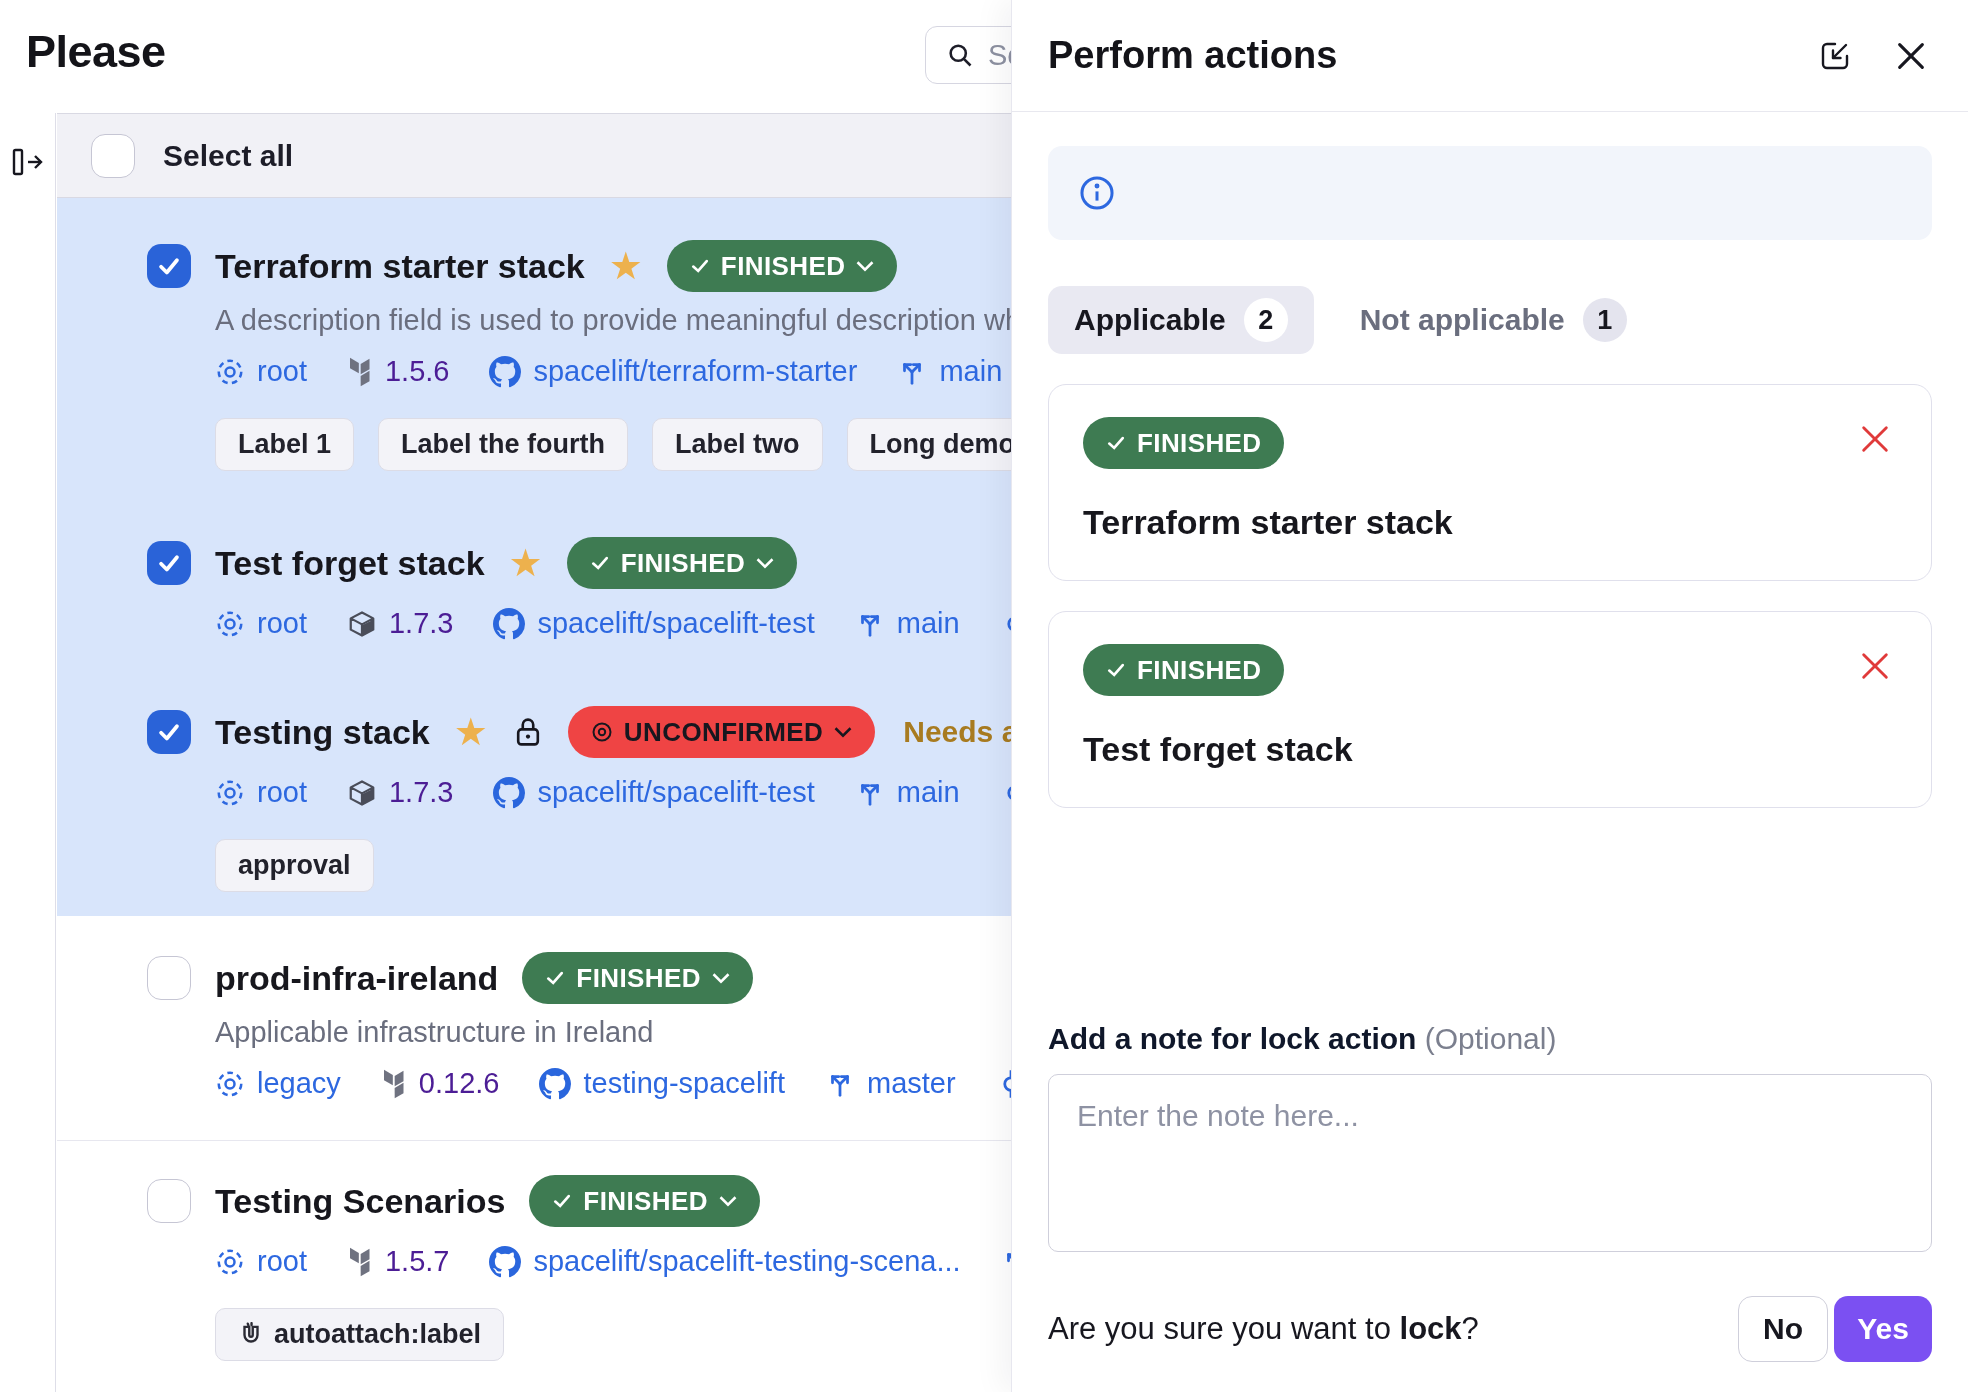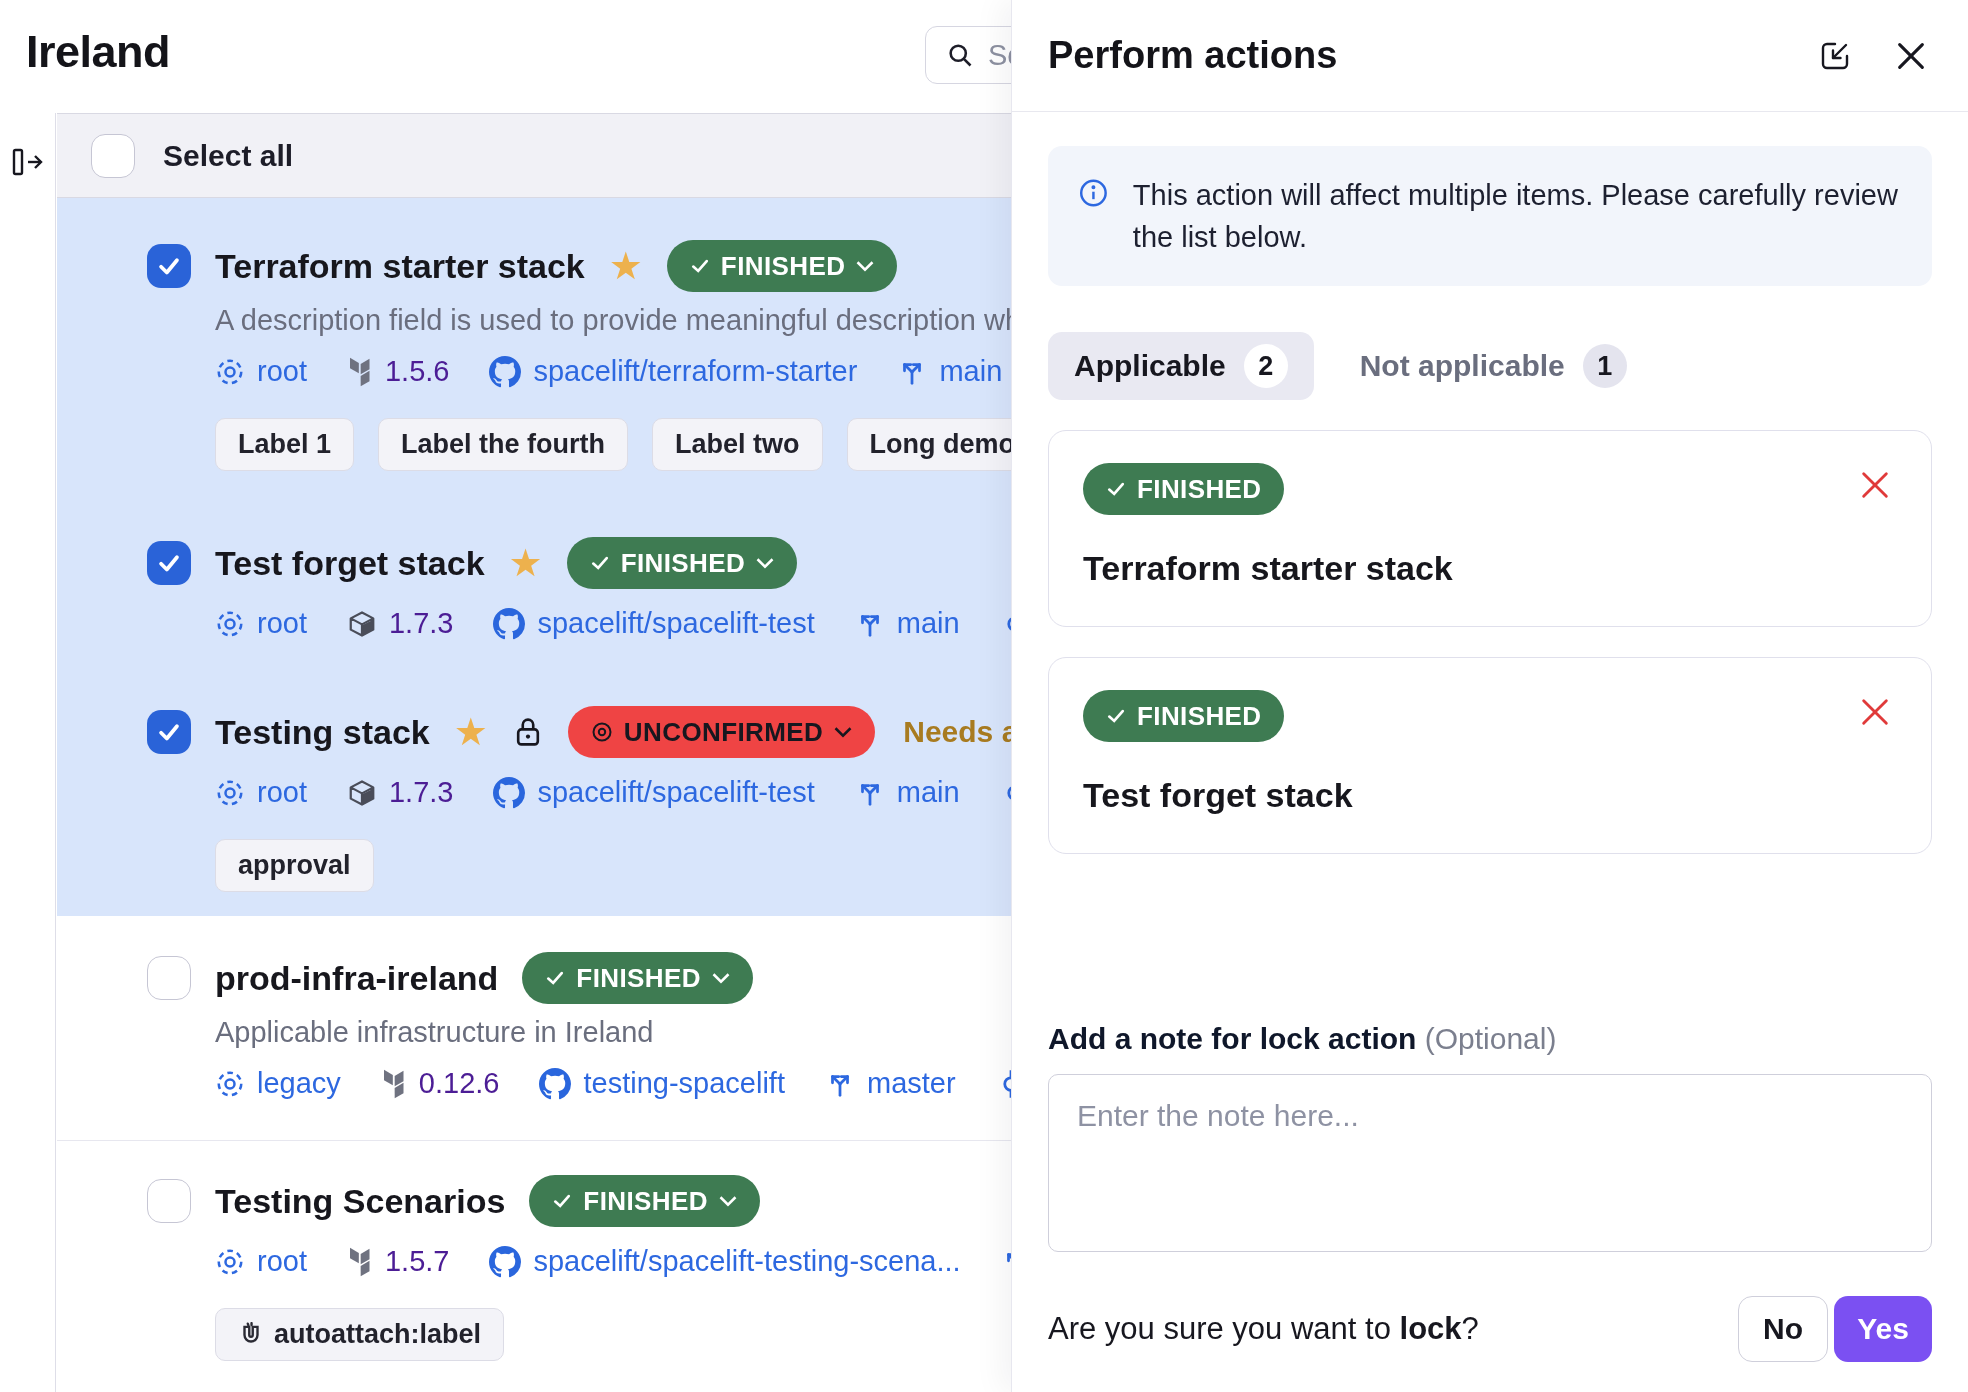--- a/index.html
+++ b/index.html
@@ -105,21 +105,21 @@
   .btn.yes { width:98px; background:#7b50f2; border:none; color:#fff; }
 
   svg { display:block; }
 </style>
 </head>
 <body>
 
 <div class="page">
 
   <div class="page-header">
-    <div class="page-title">Ireland</div>
+    <div class="page-title">Please</div>
     <div class="search-box">
       <span>
         <svg width="28" height="28" viewBox="0 0 24 24" fill="none" stroke="#1d1d28" stroke-width="2.2">
           <circle cx="10.5" cy="10.5" r="6.5"></circle>
             <line x1="15.5" y1="15.5" x2="21" y2="21"></line>
         </svg>
       </span>
       <span>Se</span>
     </div>
   </div>
@@ -483,21 +483,20 @@
     </div>
   </div>
 
   <div class="panel-body">
     <div class="info-banner">
       <svg width="38" height="38" viewBox="0 0 24 24" fill="none" stroke="#2d68e0" stroke-width="1.9">
           <circle cx="12" cy="12" r="9.5"></circle>
           <line x1="12" y1="11" x2="12" y2="16.8"></line>
           <circle cx="12" cy="7.6" r="0.6" fill="#2d68e0"></circle>
         </svg>
-      <div class="info-text">This action will affect multiple items. Please carefully review the list below.</div>
     </div>
 
     <div class="tabs">
       <div class="tab active">
         <span class="tlabel">Applicable</span>
         <span class="tcount white">2</span>
       </div>
       <div class="tab inactive">
         <span class="tlabel">Not applicable</span>
         <span class="tcount gray">1</span>

